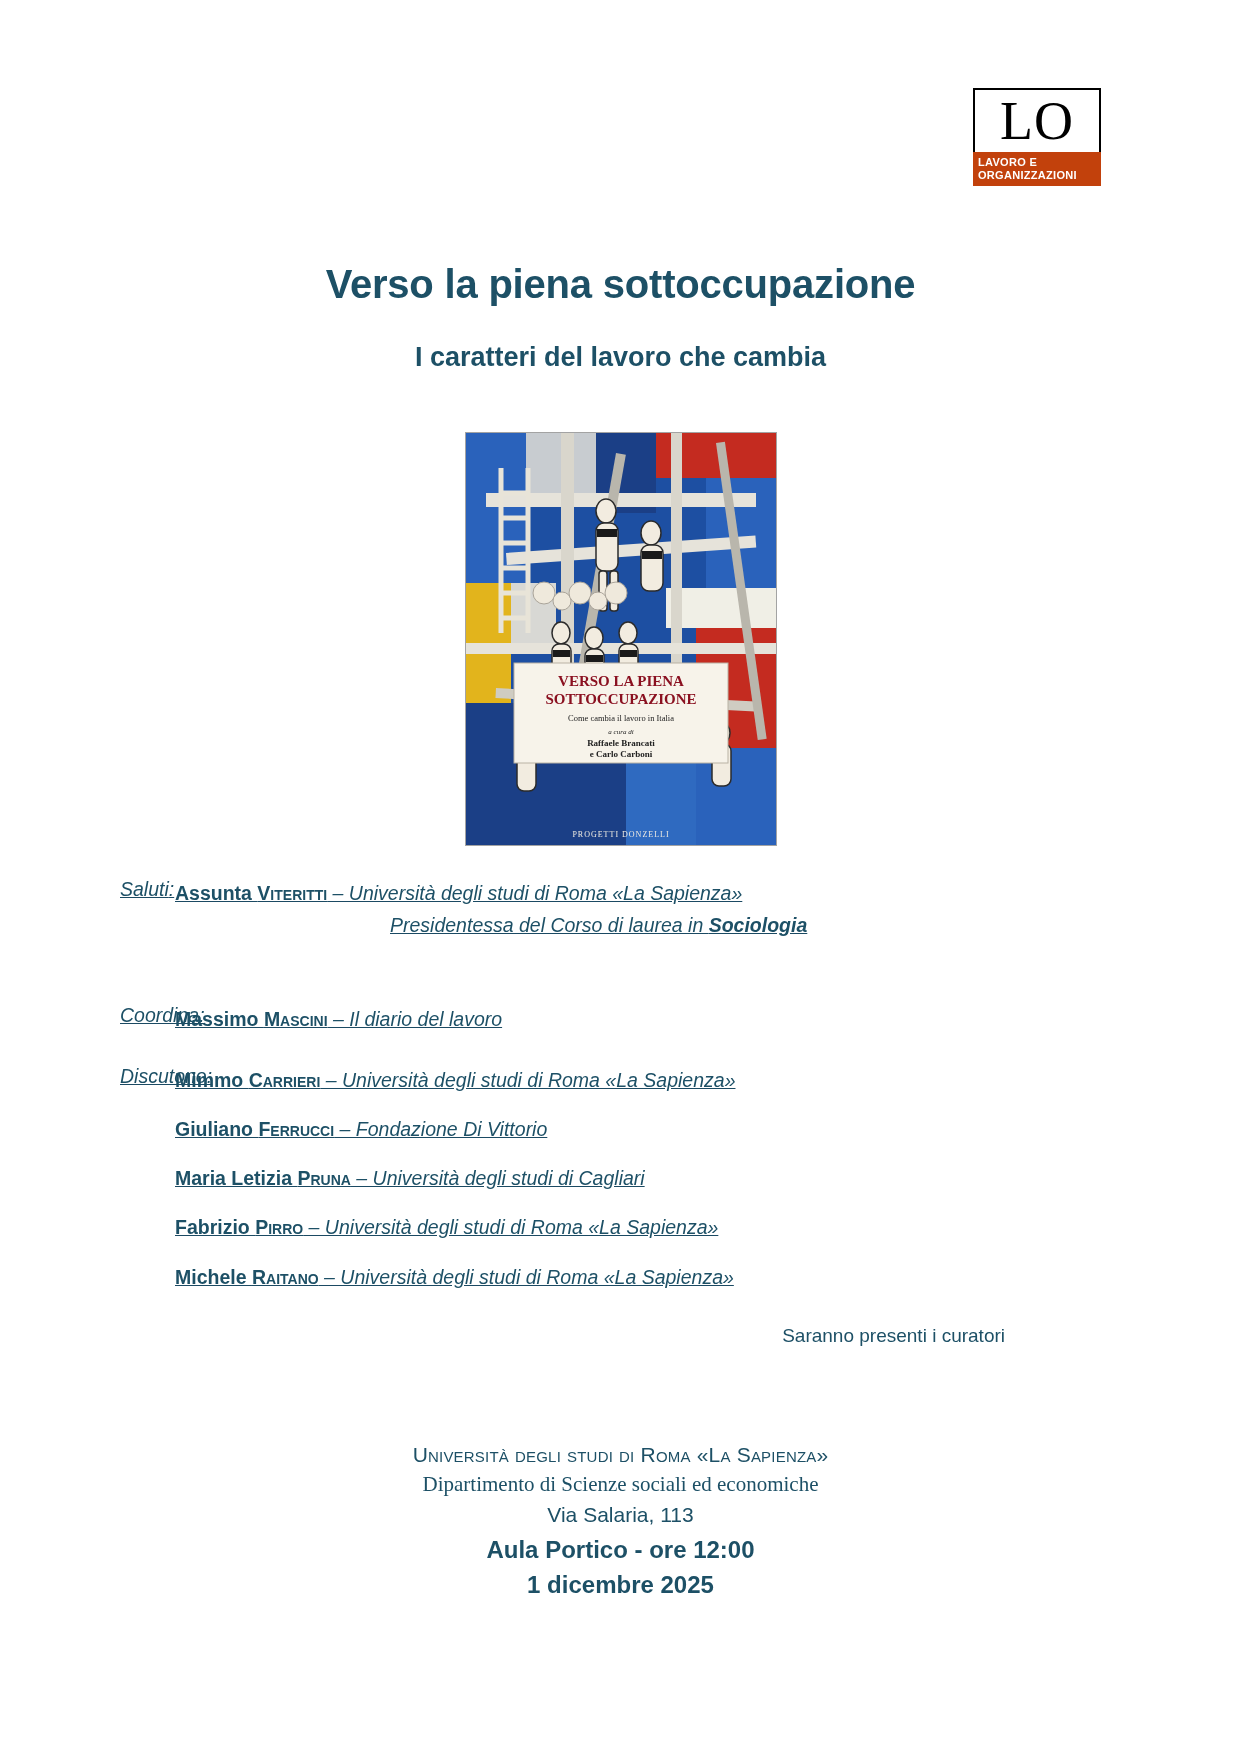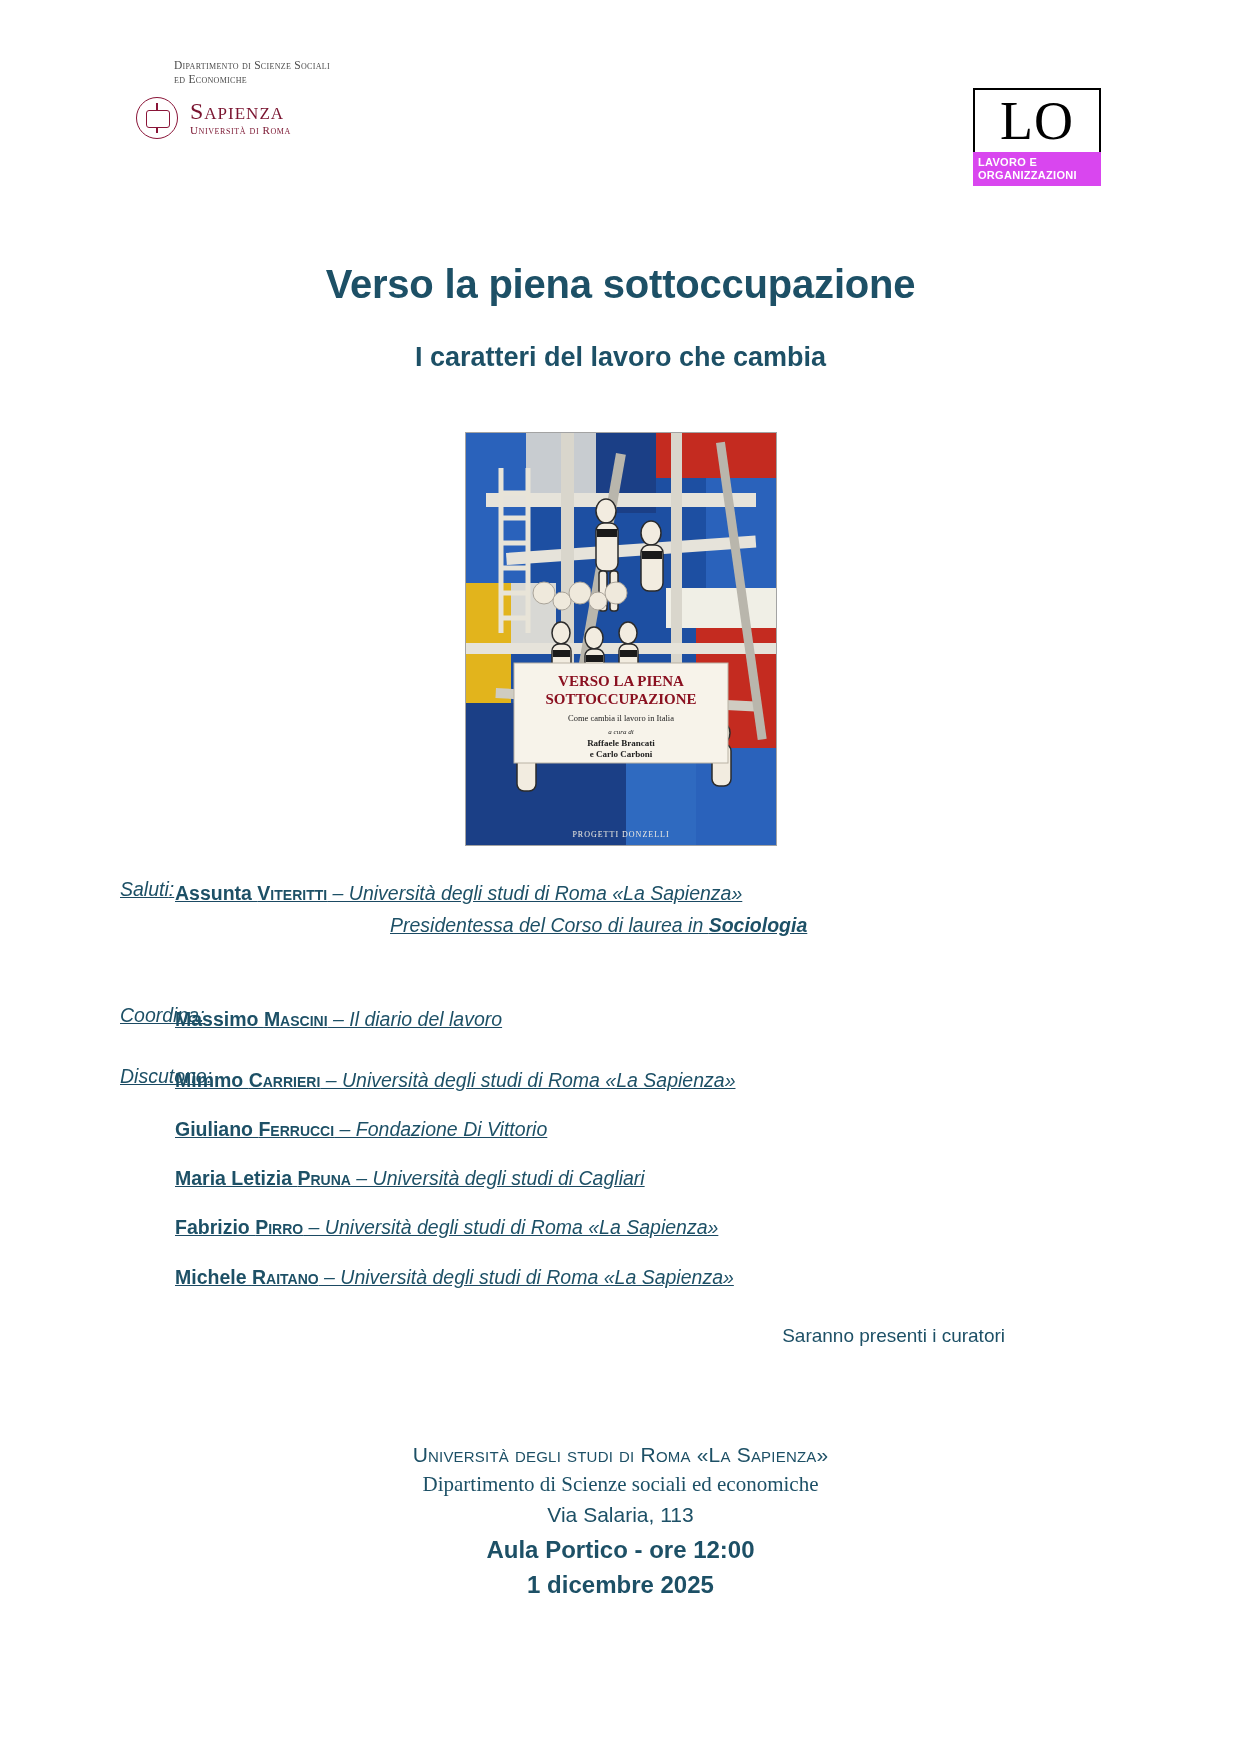--- a/index.html
+++ b/index.html
@@ -102,21 +102,21 @@
   .lo-letters {
     font-family: "Liberation Serif", serif;
     font-size: 54px;
     line-height: 62px;
     letter-spacing: 1px;
     color: #000;
     text-align: center;
     font-weight: 400;
   }
   .lo-bottom {
-    background: #d946ef;
+    background: #c2410c;
     color: #fff;
     font-size: 11px;
     font-weight: bold;
     letter-spacing: 0.3px;
     padding: 4px 5px 5px 5px;
     line-height: 1.15;
   }
 
   
   .title {
@@ -223,31 +223,20 @@
   .f2 { font-size: 21px; font-family: Liberation Serif, serif; }
   .f3 { font-size: 21px; }
   .f4 { font-size: 24px; font-weight: bold; margin-top: 4px; }
   .f5 { font-size: 24px; font-weight: bold; }
 </style>
 </head>
 <body>
 
 <div class="header">
 
-  <div class="sapienza-block">
-    <div class="dip-line">Dipartimento di Scienze Sociali</div>
-    <div class="dip-line">ed Economiche</div>
-    <div class="sap-row">
-      <div class="sap-crest"></div>
-      <div class="sap-text">
-        <div class="sap-name">Sapienza</div>
-        <div class="sap-sub">Università di Roma</div>
-      </div>
-    </div>
-  </div>
 
   <div class="lo-logo">
     <div class="lo-top">
       <div class="lo-letters">LO</div>
     </div>
     <div class="lo-bottom">
       <div>LAVORO E</div>
       <div>ORGANIZZAZIONI</div>
     </div>
   </div>

